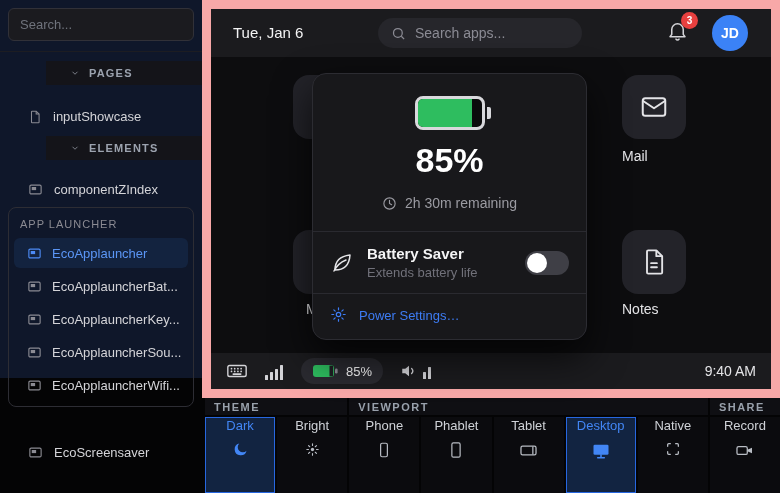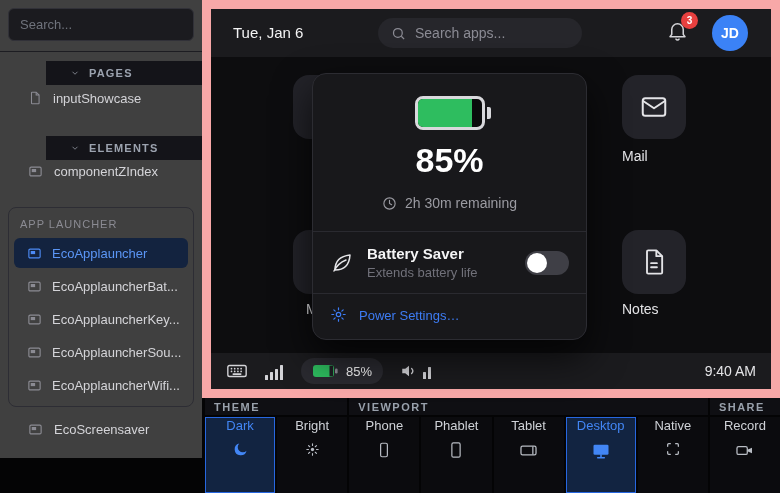--- a/index.html
+++ b/index.html
@@ -1,31 +1,31 @@
 <!DOCTYPE html>
 <html><head>
 <meta charset="utf-8">
 <style>
   * { margin:0; padding:0; box-sizing:border-box; }
   html,body { width:780px; height:493px; background:#040405; overflow:hidden;
     font-family:"Liberation Sans", sans-serif; }
   .app { position:relative; width:780px; height:493px; }
 
   
-  .sidebar { position:absolute; left:0; top:0; width:202px; height:458px; background:#404040; }
+  .sidebar { position:absolute; left:0; top:0; width:202px; height:378px; background:#0f172a; }
   .side-search { margin:8px 8px 0; height:33px; background:#1b1b1f; border:1px solid #313138;
     border-radius:6px; display:flex; align-items:center; }
   .side-search input { background:transparent; border:0; outline:none; width:100%;
     color:#d4d4d8; font-size:13px; padding:0 11px; font-family:inherit; }
   .side-search input::placeholder { color:#6f737c; }
   .side-sep { height:1px; background:#1d1d22; margin-top:10px; }
   .side-header { height:24px; margin-top:9px; background:#141419; display:flex; align-items:center;
     gap:9px; padding:0 24px; color:#9ca3af; font-size:11px; font-weight:700; letter-spacing:1.2px;margin-left:46px; }
   .side-header svg { color:#7b7f88; }
-  .side-item { height:33px; display:flex; align-items:flex-start; gap:11px; padding-left:28px;
+  .side-item { height:33px; display:flex; align-items:flex-end; gap:11px; padding-left:28px;
     color:#d4d4d8; font-size:13px; cursor:pointer; white-space:nowrap; }
   .side-item svg { color:#8b8b93; flex:none; }
   .side-group { margin:10px 8px 0; border:1px solid #2d2d34; border-radius:8px; padding:3px 5px 6px; }
   .side-group-label { padding:7px 6px 5px; color:#8b8b93; font-size:11px; letter-spacing:1px; }
   .group-item { height:30px; display:flex; align-items:center; gap:10px; padding-left:13px;
     color:#d4d4d8; font-size:13px; border-radius:6px; margin-top:3px; cursor:pointer; white-space:nowrap;text-align:right; }
   .group-item svg { color:#8b8b93; flex:none; }
   .group-item.selected { background:#13233f; color:#5b96f6; }
   .group-item.selected svg { color:#4d8bf5; }
   .tail { margin-top:15px; }

